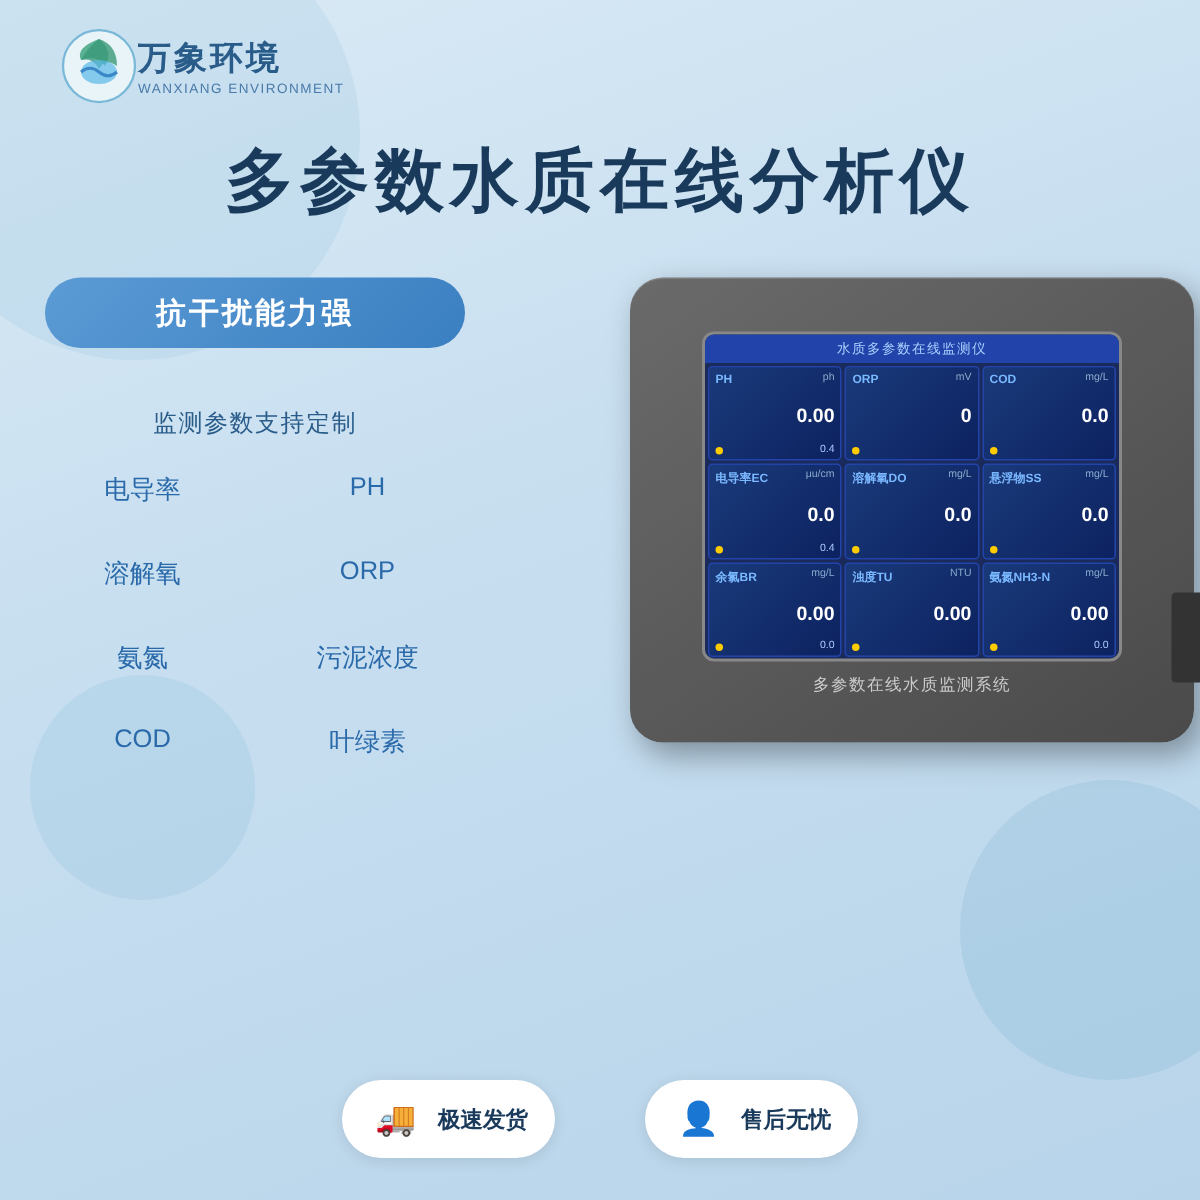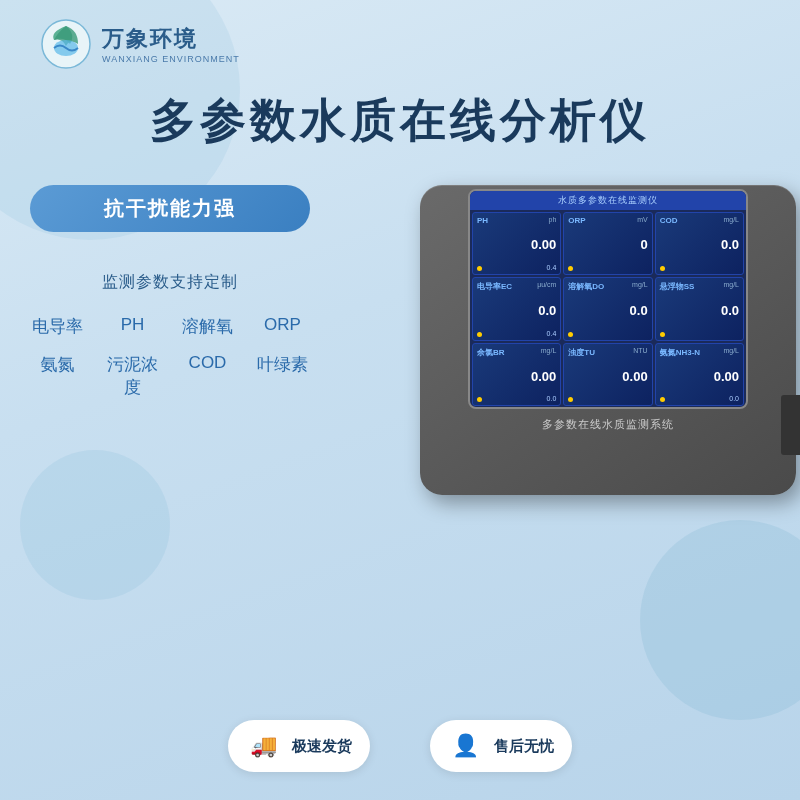--- a/index.html
+++ b/index.html
@@ -34,21 +34,20 @@
       bottom: 200px; left: 20px;
     }
 
     
     .logo-area {
       position: absolute;
       top: 18px;
       left: 40px;
       display: flex;
       align-items: center;
-      gap: 10px;
       justify-content: center;
     }
     .logo-icon {
       width: 52px;
       height: 52px;
     }
     .logo-text {
       display: flex;
       flex-direction: column;
     }
@@ -100,22 +99,22 @@
       font-size: 16px;
       color: #2a5c8a;
       text-align: center;
       margin-bottom: 18px;
       letter-spacing: 1px;
       margin-top: 40px;
     }
 
     .feature-grid {
       display: grid;
-      grid-template-columns: 1fr 1fr 1fr 1fr;
-      gap: 7px 20px;
+      grid-template-columns: 1fr 1fr;
+      gap: 25px 20px;
     }
 
     .feature-item {
       font-size: 17px;
       color: #2a6aaa;
       font-weight: 500;
       text-align: center;
       padding: 4px 0;
     }
 
@@ -128,21 +127,21 @@
       height: 340px;
     }
 
     .device-box {
       width: 376px;
       height: 310px;
       background: linear-gradient(145deg, #6a6a6a, #4a4a4a);
       border-radius: 22px;
       position: relative;
       box-shadow: 6px 8px 20px rgba(0,0,0,0.35), inset 0 1px 0 rgba(255,255,255,0.15);
-      padding: 4px;
+      padding: 36px;
     }
 
     .device-screen {
       width: 280px;
       height: 220px;
       background: #1a2a5a;
       border-radius: 8px;
       border: 2px solid #888;
       overflow: hidden;
       position: relative;

